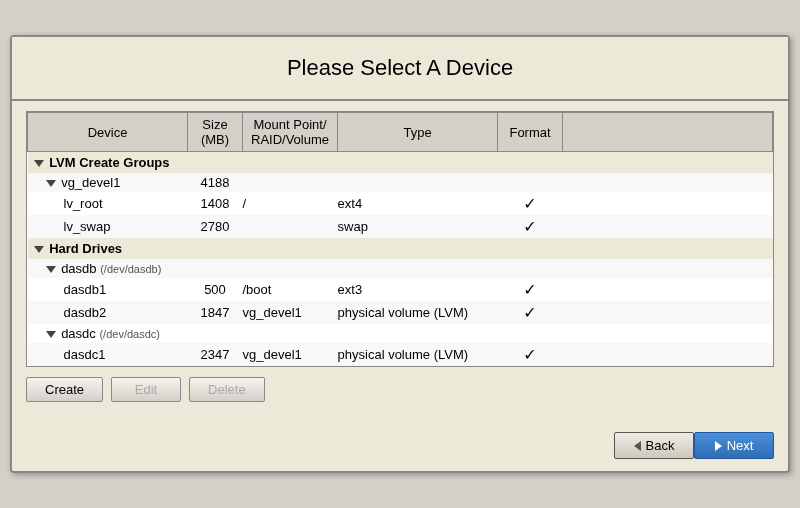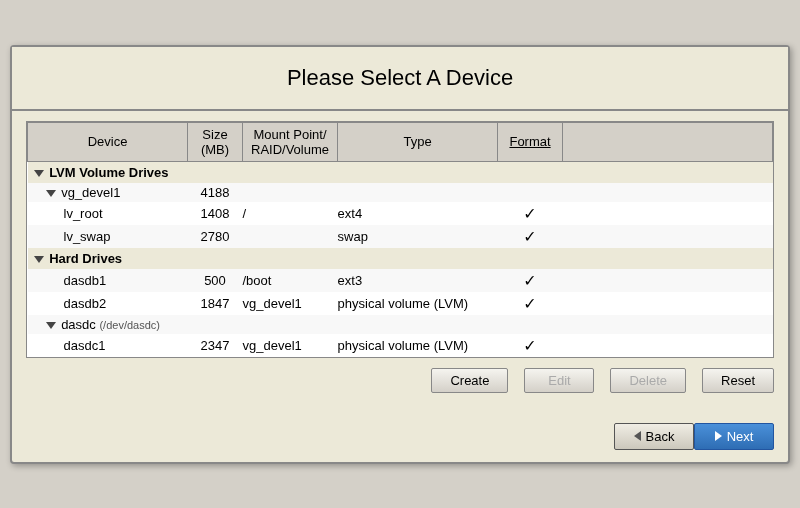--- a/index.html
+++ b/index.html
@@ -69,22 +69,22 @@
       text-align: center;
     }
     .indent-1 { padding-left: 18px !important; }
     .indent-2 { padding-left: 36px !important; }
     .small-text {
       font-size: 11px;
       color: #555;
     }
     .btn-row {
       display: flex;
-      justify-content: flex-end;
-      gap: 16px;
+      justify-content: flex-start;
+      gap: 8px;
       margin: 10px 0 12px 0;
     }
     .btn {
       padding: 4px 18px;
       font-size: 13px;
       border: 1px solid #888;
       background: linear-gradient(to bottom, #f5f4ef, #d4d0c8);
       cursor: pointer;
       border-radius: 2px;
       min-width: 70px;
@@ -138,21 +138,21 @@
       height: 0;
       border-left: 5px solid transparent;
       border-right: 5px solid transparent;
       border-top: 7px solid #444;
       margin-right: 2px;
     }
     .col-device { width: 160px; }
     .col-size { width: 55px; text-align: center; }
     .col-mount { width: 90px; }
     .col-type { width: 160px; text-align: center; }
-    .col-format { width: 65px; text-align: center; text-decoration: underline; }
+    .col-format { width: 65px; text-align: center; }
     tbody tr:nth-child(even) { background: #f8f8f8; }
     tbody .row-group-header { background: #e8e5dc; }
   </style>
 </head>
 <body>
 
 <div class="outer">
   <div class="title-bar">
     <h1>Please Select A Device</h1>
   </div>
@@ -167,21 +167,21 @@
             <th class="col-type">Type</th>
             <th class="col-format">Format</th>
             <th></th>
           </tr>
         </thead>
         <tbody>
 
           <tr class="row-group-header">
             <td colspan="6">
               <span class="triangle-down"></span>
-              <span>LVM Volume Drives</span>
+              <span>LVM Create Groups</span>
             </td>
           </tr>
 
           <tr>
             <td class="indent-1">
               <span class="triangle-down"></span>
               <span>vg_devel1</span>
             </td>
             <td class="col-size">4188</td>
             <td></td>
@@ -212,20 +212,32 @@
             <td></td>
           </tr>
 
           <tr class="row-group-header">
             <td colspan="6">
               <span class="triangle-down"></span>
               <span>Hard Drives</span>
             </td>
           </tr>
 
+          <tr>
+            <td class="indent-1">
+              <span class="triangle-down"></span>
+              <span>dasdb</span>
+              <span class="small-text"> (/dev/dasdb)</span>
+            </td>
+            <td></td>
+            <td></td>
+            <td></td>
+            <td></td>
+            <td></td>
+          </tr>
 
           <tr>
             <td class="indent-2">
               <span>dasdb1</span>
             </td>
             <td class="col-size">500</td>
             <td>/boot</td>
             <td>ext3</td>
             <td class="checkmark">✓</td>
             <td></td>
@@ -266,21 +278,20 @@
             <td></td>
           </tr>
         </tbody>
       </table>
     </div>
 
     <div class="btn-row">
       <button class="btn">Create</button>
       <button class="btn" disabled="">Edit</button>
       <button class="btn" disabled="">Delete</button>
-      <button class="btn">Reset</button>
     </div>
   </div>
 
   <div class="bottom-bar">
     <button class="nav-btn">
       <span class="arrow-left"></span>
       <span>Back</span>
     </button>
     <button class="nav-btn next-btn">
       <span class="arrow-right"></span>

